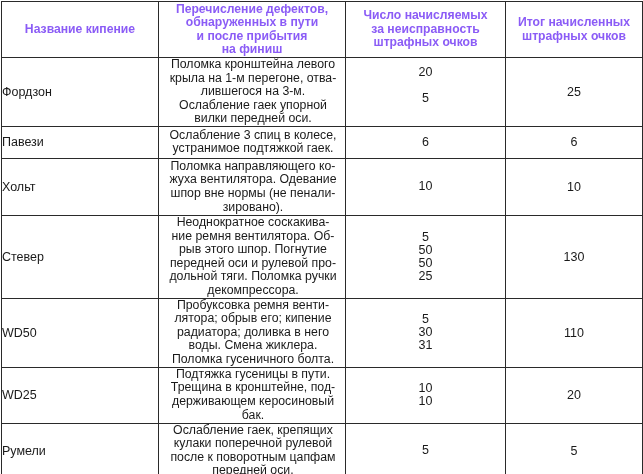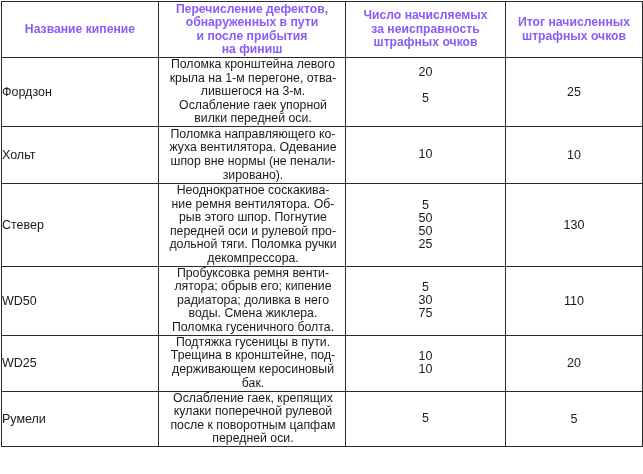--- a/index.html
+++ b/index.html
@@ -74,20 +74,31 @@
         <span class="row-text-line">вилки передней оси.</span>
       </td>
       <td class="c-pts" style="vertical-align:top; padding-top:8px;">
         <span class="pts-line">20</span>
         <span class="gap"></span>
         <span class="pts-line">5</span>
       </td>
       <td class="c-tot">25</td>
     </tr>
 
+    <tr style="height:32px">
+      <td class="c-name">Павези</td>
+      <td class="c-def">
+        <span class="row-text-line">Ослабление 3 спиц в колесе,</span>
+        <span class="row-text-line">устранимое подтяжкой гаек.</span>
+      </td>
+      <td class="c-pts">
+        <span class="pts-line">6</span>
+      </td>
+      <td class="c-tot">6</td>
+    </tr>
 
     <tr style="height:57px">
       <td class="c-name">Хольт</td>
       <td class="c-def">
         <span class="row-text-line">Поломка направляющего ко-</span>
         <span class="row-text-line">жуха вентилятора. Одевание</span>
         <span class="row-text-line">шпор вне нормы (не пенали-</span>
         <span class="row-text-line">зировано).</span>
       </td>
       <td class="c-pts">
@@ -120,21 +131,21 @@
       <td class="c-def">
         <span class="row-text-line">Пробуксовка ремня венти-</span>
         <span class="row-text-line">лятора; обрыв его; кипение</span>
         <span class="row-text-line">радиатора; доливка в него</span>
         <span class="row-text-line">воды. Смена жиклера.</span>
         <span class="row-text-line">Поломка гусеничного болта.</span>
       </td>
       <td class="c-pts">
         <span class="pts-line">5</span>
         <span class="pts-line">30</span>
-        <span class="pts-line">75</span>
+        <span class="pts-line">31</span>
       </td>
       <td class="c-tot">110</td>
     </tr>
 
     <tr style="height:56px">
       <td class="c-name">WD25</td>
       <td class="c-def">
         <span class="row-text-line">Подтяжка гусеницы в пути.</span>
         <span class="row-text-line">Трещина в кронштейне, под-</span>
         <span class="row-text-line">держивающем керосиновый</span>

